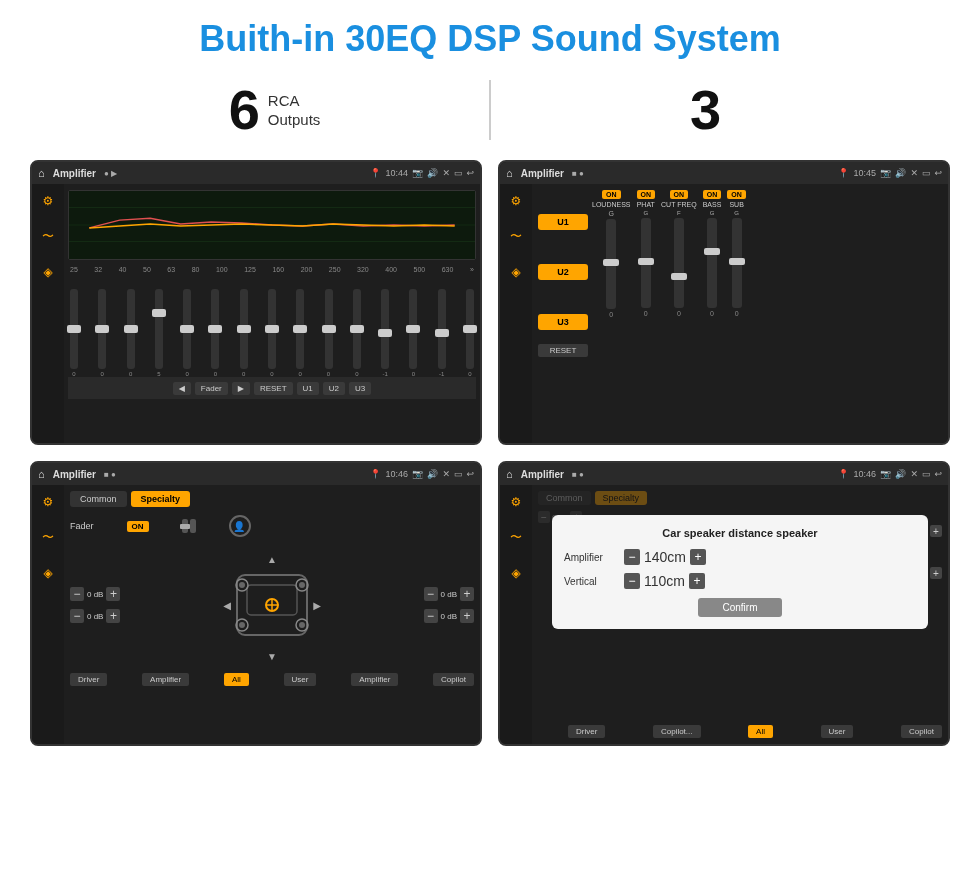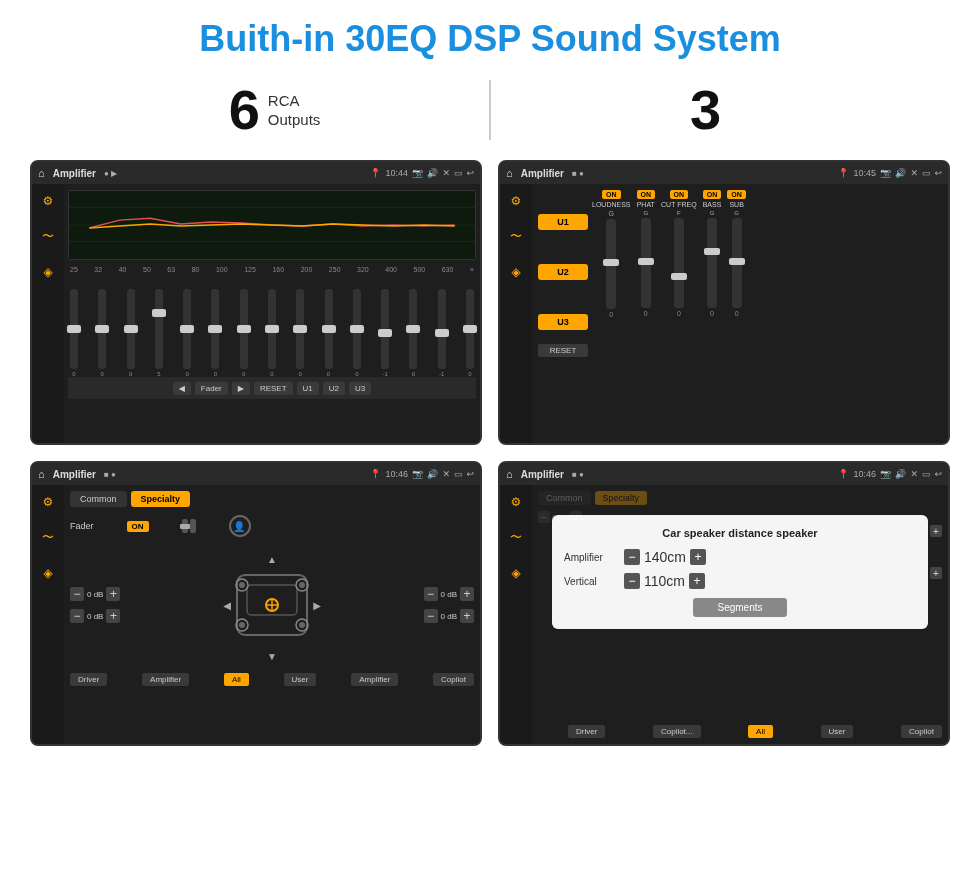--- a/index.html
+++ b/index.html
@@ -798,21 +798,21 @@
           <div class="dialog-row">
             <span class="dialog-row-label">Vertical</span>
             <div class="dialog-stepper">
               <div class="dialog-minus">−</div>
               <span class="dialog-val">110cm</span>
               <div class="dialog-plus">+</div>
             </div>
           </div>
 
           <div style="text-align:center;margin-top:8px;">
-            <div style="display:inline-block;background:#888;color:#fff;border-radius:3px;padding:4px 24px;font-size:10px;">Segments</div>
+            <div style="display:inline-block;background:#888;color:#fff;border-radius:3px;padding:4px 24px;font-size:10px;">Confirm</div>
           </div>
         </div>
 
         <div style="position:absolute;right:6px;top:40px;display:flex;flex-direction:column;gap:30px;">
           <div style="display:flex;align-items:center;gap:2px;">
             <div style="width:12px;height:12px;background:#444;border-radius:2px;color:#ccc;font-size:10px;display:flex;align-items:center;justify-content:center;">−</div>
             <span style="color:#ccc;font-size:8px;">0 dB</span>
             <div style="width:12px;height:12px;background:#444;border-radius:2px;color:#ccc;font-size:10px;display:flex;align-items:center;justify-content:center;">+</div>
           </div>
           <div style="display:flex;align-items:center;gap:2px;">

